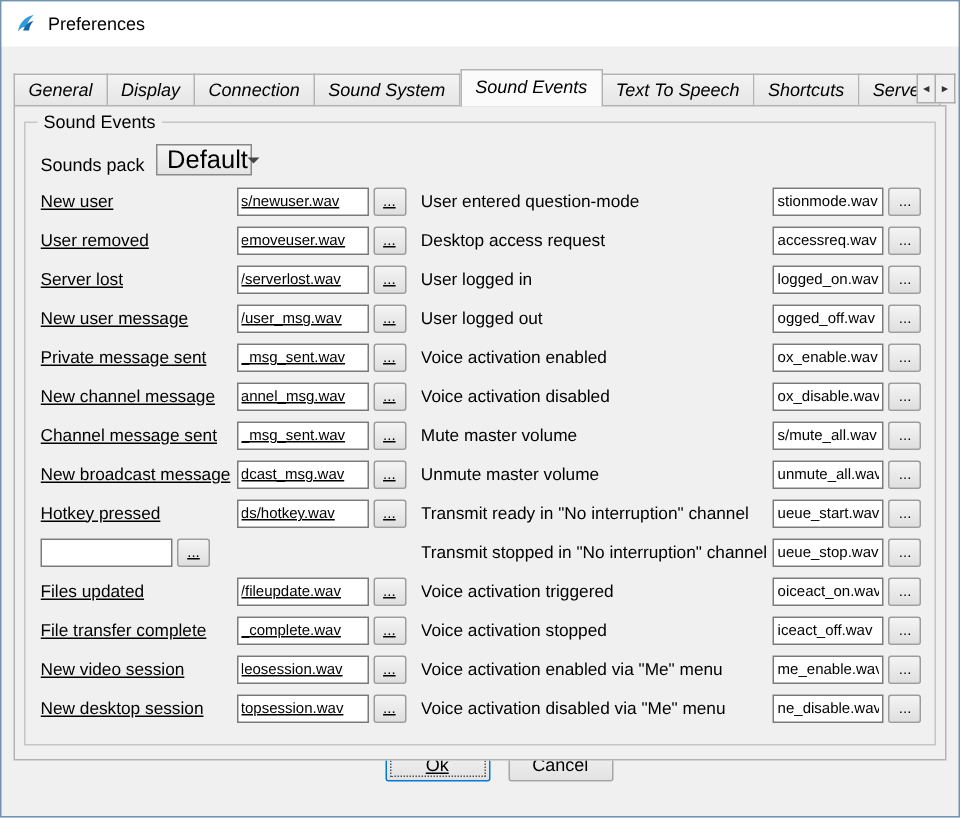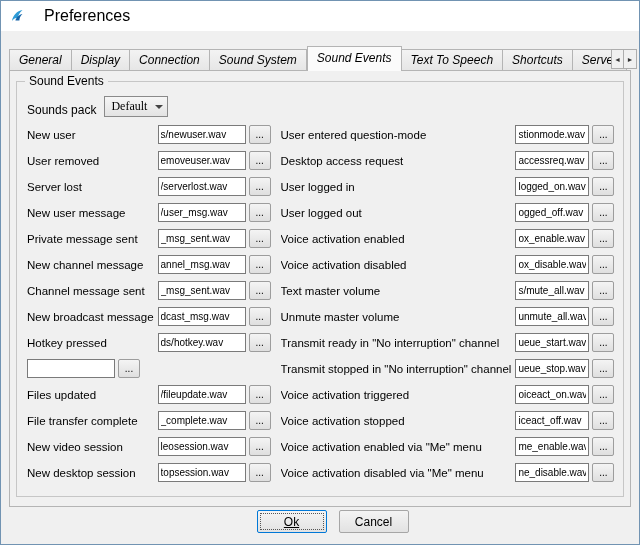--- a/index.html
+++ b/index.html
@@ -11,21 +11,21 @@
     font-family:"Liberation Sans", sans-serif;
     font-size:12px; color:#000;
     position:relative; overflow:hidden;
   }
   .titlebar {
     height:30px; background:#ffffff;
     display:flex; align-items:center; gap:7px;
     padding-left:8px;
   }
   .app-icon { width:16px; height:16px; flex:0 0 16px; }
-  .title-text { font-size:16px;margin-left:12px; }
+  .title-text { font-size:12px; }
 
   .tabstrip {
     position:relative;
     margin:14px 8px 0 8px;
     height:25px;
     display:flex; align-items:flex-end;
   }
   .tab {
     height:20px; line-height:20px;
     padding:0 9px;
@@ -73,29 +73,29 @@
   }
   .packrow { display:flex; align-items:flex-end; height:21px; margin-bottom:8px; }
   .packrow .plabel { margin-right:8px; }
   .combo {
     width:64px; height:21px; box-sizing:border-box;
     border:1px solid #8a8a8a;
     background:linear-gradient(#f6f6f6,#e3e3e3);
     display:flex; align-items:center;
     padding:0 4px 0 6px; cursor:default;
   }
-  .combo .cval { flex:1; font-size:12px;font-family:Liberation Serif, serif; }
+  .combo .cval { flex:1; font-size:17px; }
   .combo .arrow {
     width:0; height:0;
     border-left:4px solid transparent; border-right:4px solid transparent;
     border-top:4px solid #444;
   }
 
   .cols { display:flex; }
-  .col-left { width:247px; }
+  .col-left { width:247px;text-decoration:underline; }
   .col-right { flex:1; margin-left:10px; }
   .row { display:flex; align-items:center; height:19px; margin-bottom:7px; }
   .row .lbl {
     flex:1; font-size:11.5px;
     white-space:nowrap; overflow:hidden; padding-right:4px;
   }
   .row input {
     box-sizing:border-box; height:19px;
     border:1px solid #7a7a7a; background:#fff;
     font-family:"Liberation Sans", sans-serif; font-size:10px;
@@ -105,21 +105,21 @@
   .col-right .row input { width:74px; }
   .browse {
     width:22px; height:19px; box-sizing:border-box;
     margin-left:3px; padding:0;
     border:1px solid #9d9d9d; border-radius:2px;
     background:linear-gradient(#f4f4f4,#dfdfdf);
     font-size:10px; line-height:1;
   }
 
   .footer {
-    position:absolute; left:0; right:0; bottom:11px;
+    position:absolute; left:0; right:0; bottom:23px;
     display:flex; justify-content:center; gap:12px;
     padding-left:25px;
   }
   .btn {
     min-width:70px; height:23px; box-sizing:border-box;
     border:1px solid #a6a6a6; border-radius:2px;
     background:linear-gradient(#f4f4f4,#e2e2e2);
     font-family:"Liberation Sans", sans-serif; font-size:12px;
   }
   .btn.default {
@@ -267,21 +267,21 @@
             <span class="lbl">Voice activation enabled</span>
             <input type="text" value="ox_enable.wav" style="">
             <button class="browse">...</button>
           </div>
           <div class="row">
             <span class="lbl">Voice activation disabled</span>
             <input type="text" value="ox_disable.wav" style="">
             <button class="browse">...</button>
           </div>
           <div class="row">
-            <span class="lbl">Text master volume</span>
+            <span class="lbl">Mute master volume</span>
             <input type="text" value="s/mute_all.wav" style="">
             <button class="browse">...</button>
           </div>
           <div class="row">
             <span class="lbl">Unmute master volume</span>
             <input type="text" value="unmute_all.wav" style="">
             <button class="browse">...</button>
           </div>
           <div class="row">
             <span class="lbl">Transmit ready in "No interruption" channel</span>

